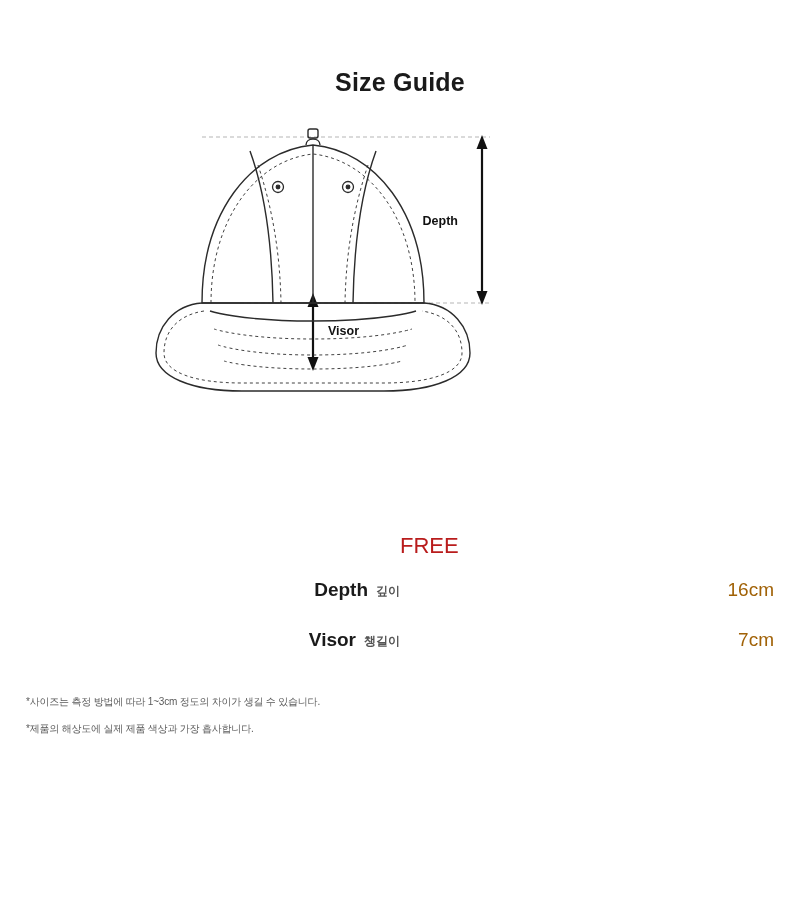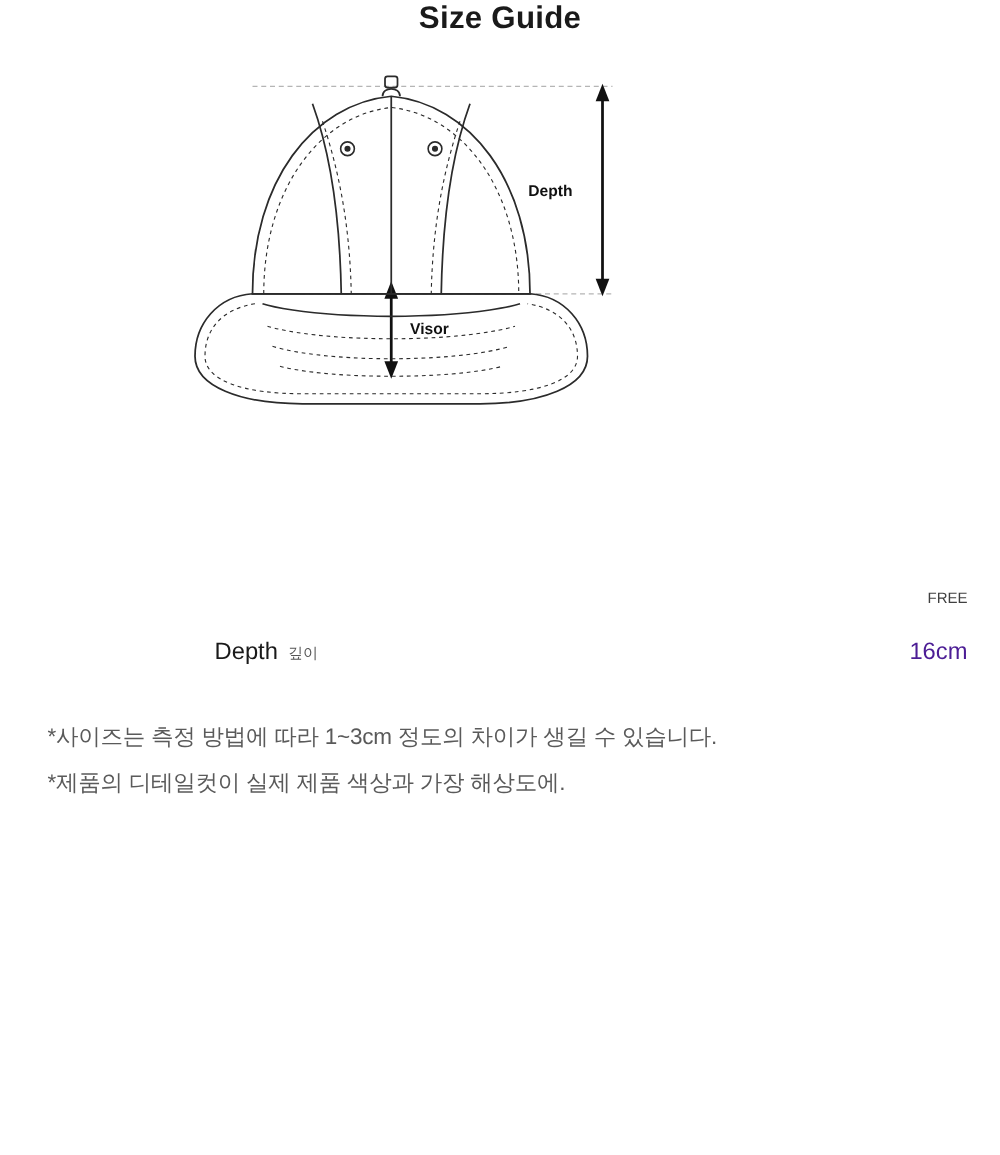--- a/index.html
+++ b/index.html
@@ -21,20 +21,21 @@
     position: relative;
     box-sizing: border-box;
   }
   .title {
     text-align: center;
     font-size: 25px;
     font-weight: bold;
     letter-spacing: 0.2px;
     color: #1a1a1a;
     margin: 0;
+    padding-top: 68px;
   }
   .diagram-wrap {
     width: 100%;
     height: 400px;
     position: relative;
     margin-top: 18px;
   }
   .diagram-wrap svg {
     display: block;
     margin: 0 auto;
@@ -54,55 +55,56 @@
   }
   .hdr-row th {
     border-bottom: 1px solid #c9c9c9;
     height: 38px;
     vertical-align: middle;
   }
   .hdr-blank {
     text-align: left;
   }
   .hdr-size {
-    text-align: right;
-    font-size: 12px;
+    text-align: left;
+    font-size: 22px;
     font-weight: normal;
-    color: #404040;
+    color: #b91c1c;
     padding-right: 2px;
   }
   .data-row td {
     border-bottom: 1px solid #c9c9c9;
     height: 50px;
     vertical-align: middle;
   }
   .cell-label {
-    text-align: center;
+    text-align: right;
     font-size: 19px;
     color: #1a1a1a;
     white-space: nowrap;
+    font-weight: bold;
   }
   .cell-label .kr {
     font-size: 12px;
     color: #555555;
     margin-left: 8px;
     vertical-align: 1px;
   }
   .cell-value {
     text-align: right;
     font-size: 19px;
-    color: #4c1d95;
+    color: #a16207;
     padding-right: 2px;
   }
   .notes {
     margin: 30px 26px 0 26px;
   }
   .notes p {
-    margin: 0 0 13px 12px;
-    font-size: 18px;
+    margin: 0 0 13px 0;
+    font-size: 10px;
     color: #5a5a5a;
     letter-spacing: -0.2px;
   }
   .lbl {
     font-family: "Liberation Sans", sans-serif;
     font-size: 12.5px;
     font-weight: bold;
     fill: #111111;
   }
 </style>
@@ -176,22 +178,28 @@
           <th class="hdr-size">FREE</th>
         </tr>
       </thead>
       <tbody>
         <tr class="data-row">
           <td class="cell-label">
             <span>Depth</span><span class="kr">깊이</span>
           </td>
           <td class="cell-value">16cm</td>
         </tr>
+        <tr class="data-row">
+          <td class="cell-label">
+            <span>Visor</span><span class="kr">챙길이</span>
+          </td>
+          <td class="cell-value">7cm</td>
+        </tr>
       </tbody>
     </table>
   </div>
 
   <div class="notes">
     <p>*사이즈는 측정 방법에 따라 1~3cm 정도의 차이가 생길 수 있습니다.</p>
-    <p>*제품의 디테일컷이 실제 제품 색상과 가장 해상도에.</p>
+    <p>*제품의 해상도에 실제 제품 색상과 가장 흡사합니다.</p>
   </div>
 
 </div>
 
 </body></html>

